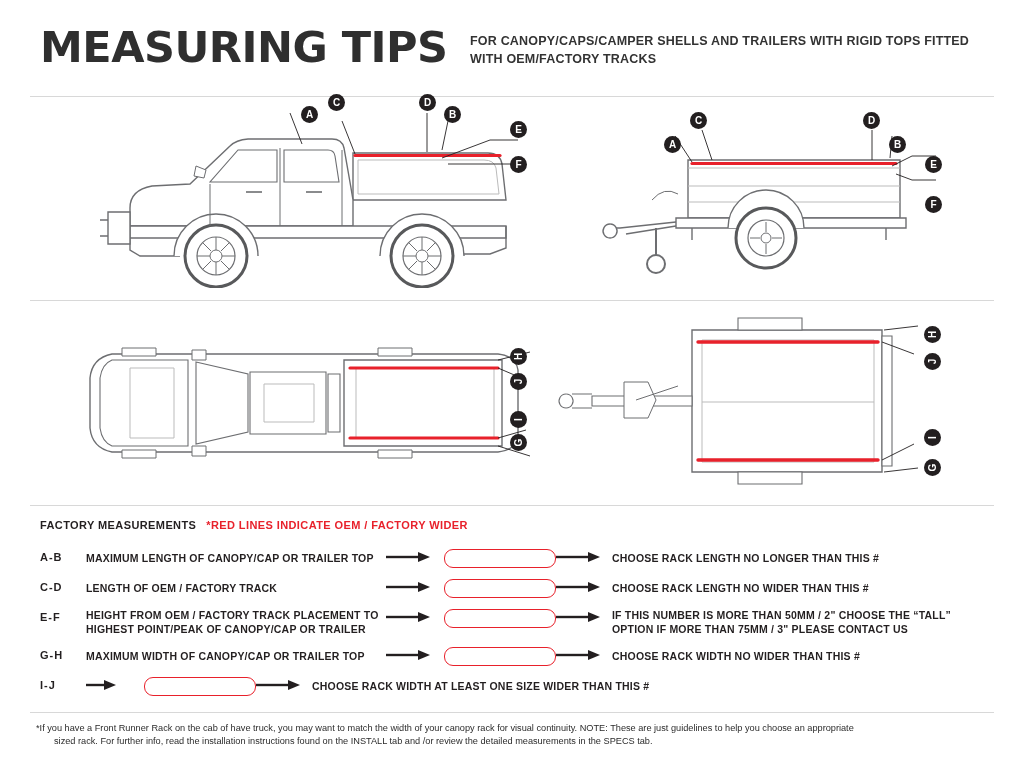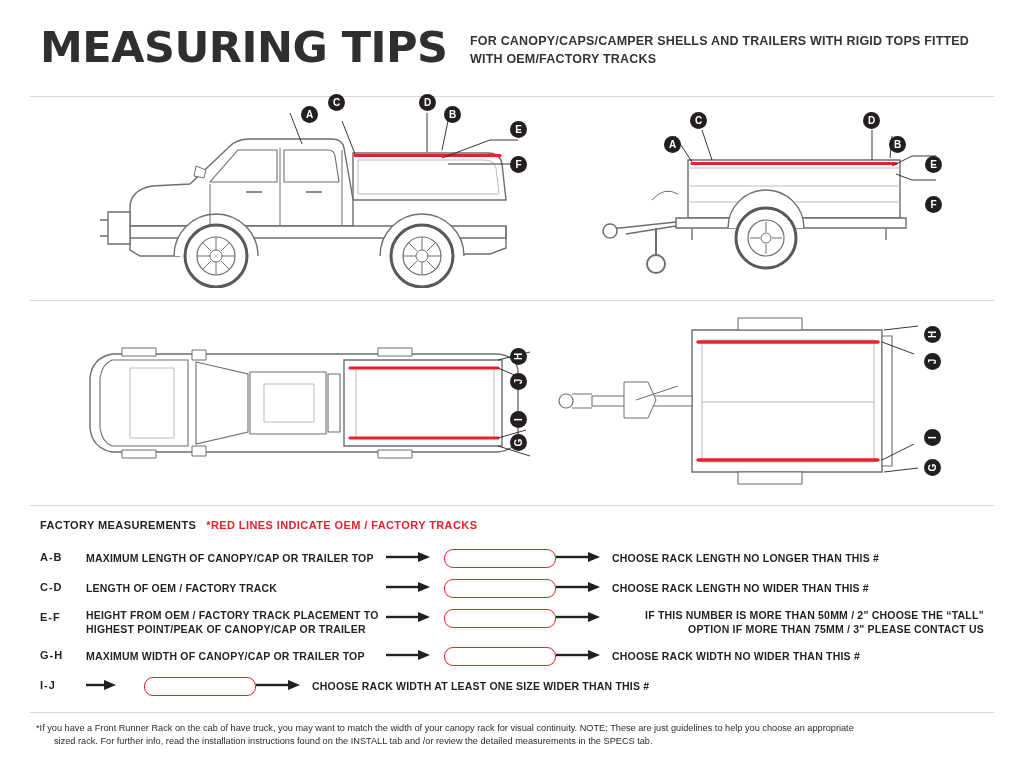--- a/index.html
+++ b/index.html
@@ -86,21 +86,21 @@
     width:110px;flex:0 0 110px;
     height:17px;border:1.4px solid #e8212b;border-radius:9px;
     margin-top:1px;
   }
   .mrow .arrow2{width:56px;flex:0 0 56px;display:flex;align-items:center;padding-top:4px;}
   .mrow .result{
     flex:1;font-weight:bold;letter-spacing:0.2px;line-height:1.35;padding-top:3px;
     text-transform:uppercase;
   }
   .mrow.tall .desc{padding-top:0;}
-  .mrow.tall .result{padding-top:0;text-align:right;}
+  .mrow.tall .result{padding-top:0;}
 
   
   .footnote{
     position:absolute;left:36px;top:722px;width:950px;
     font-size:9.2px;line-height:1.45;color:#2b2b2b;
   }
   .footnote .ind{display:block;margin-left:18px;}
 </style>
 </head>
 <body>
@@ -310,21 +310,21 @@
       <span>J</span>
     </div>
   <div class="bubble rot" style="left:924px;top:429px;">
       <span>I</span>
     </div>
   <div class="bubble rot" style="left:924px;top:459px;">
       <span>G</span>
     </div>
 
   <div class="req-head">
-    <span>FACTORY MEASUREMENTS</span><span class="red">*RED LINES INDICATE OEM / FACTORY TRACKS</span>
+    <span>FACTORY MEASUREMENTS</span><span class="red">*RED LINES INDICATE OEM / FACTORY WIDER</span>
   </div>
 
   <div class="mtable">
 
     <div class="mrow">
       <div class="code">A-B</div>
       <div class="desc">MAXIMUM  LENGTH OF CANOPY/CAP OR TRAILER TOP</div>
       <div class="arrow">
         <svg width="44" height="10" viewBox="0 0 44 10">
             <path d="M0 5 H32" stroke="#231f20" stroke-width="2.4"></path>

